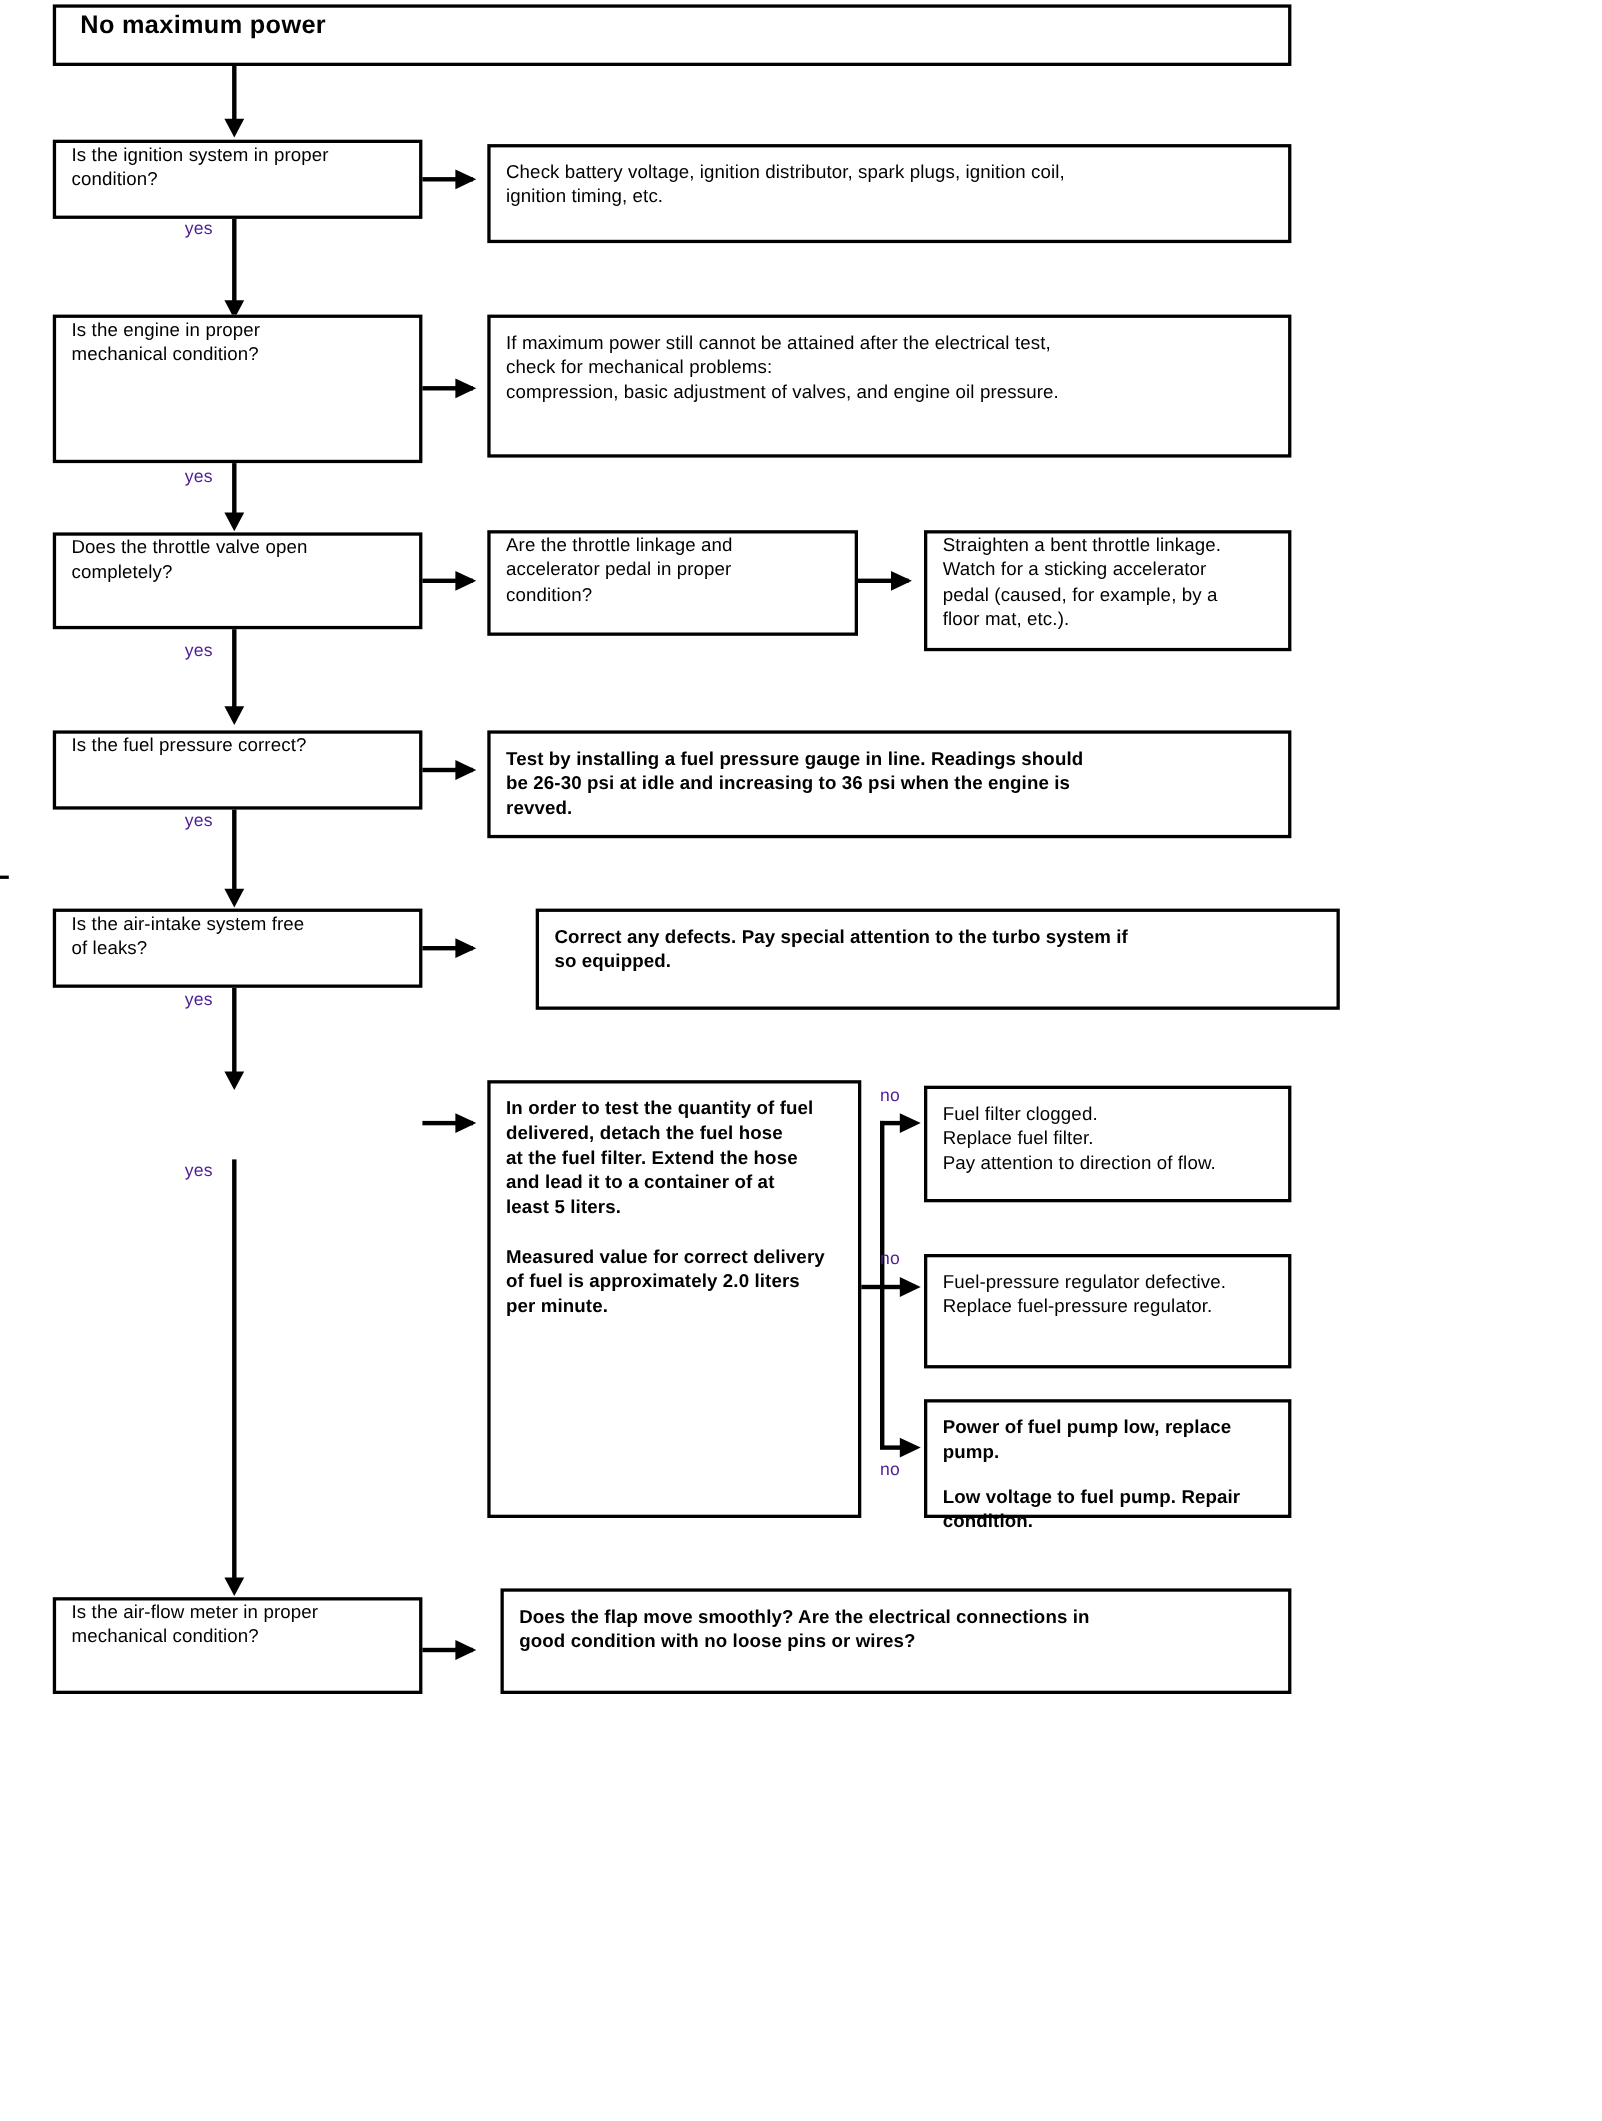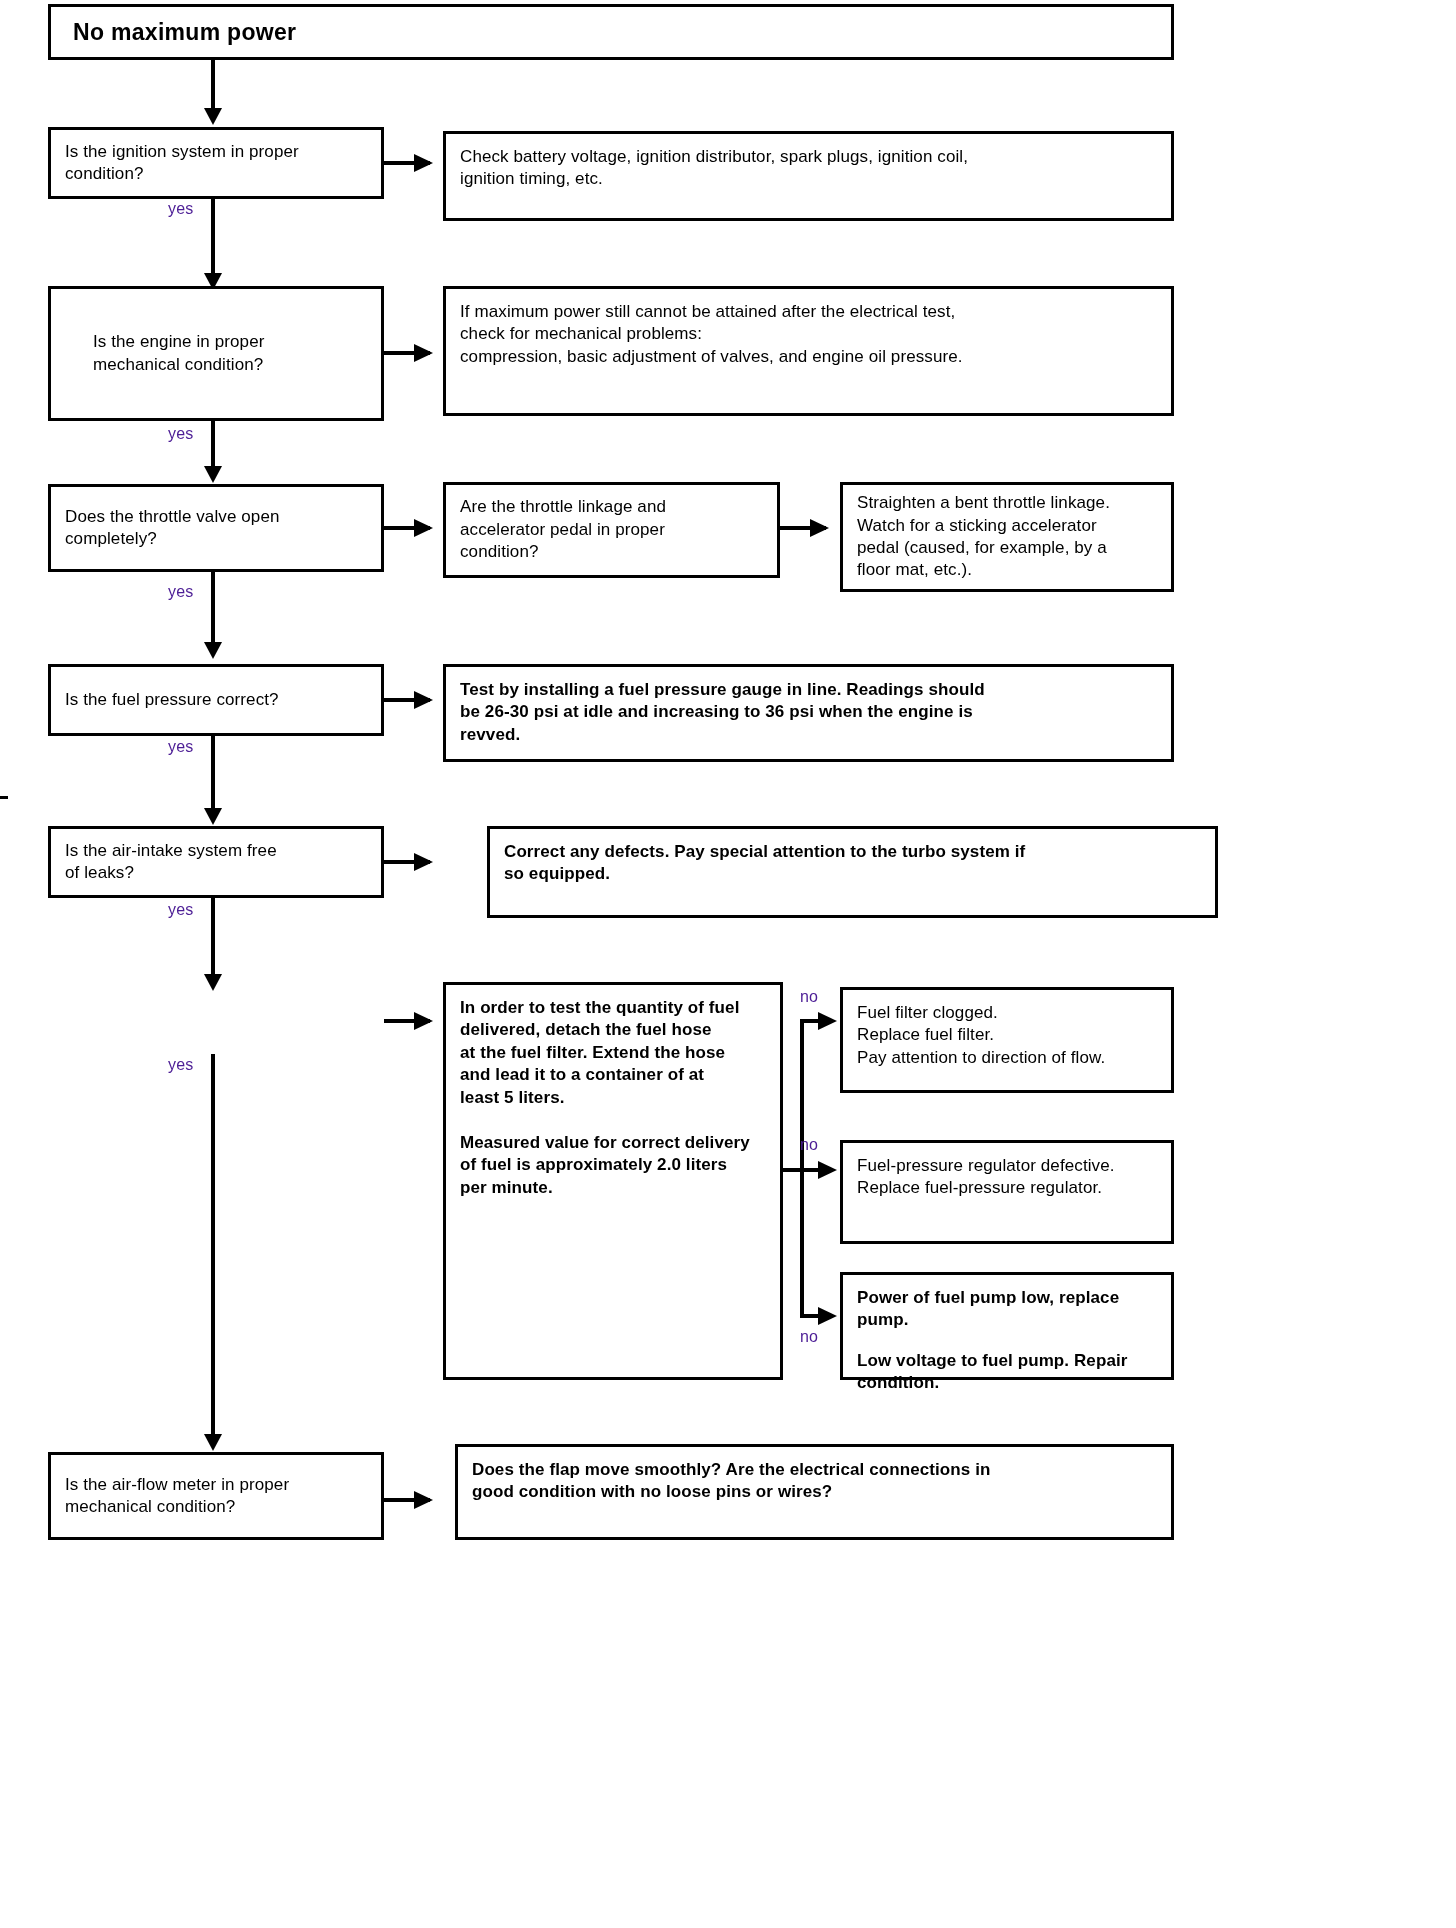--- a/index.html
+++ b/index.html
@@ -10,21 +10,21 @@
   }
   #sheet{position:absolute;left:0;top:0;width:1456px;height:1928px;}
 
   .box{
     position:absolute;
     box-sizing:border-box;
     border:3px solid #000;
     background:#fff;
     color:#000;
     display:flex;
-    align-items:center;
+    align-items:flex-start;
   }
   .box .txt{
     padding:0 14px;
     line-height:1.32;
     white-space:pre-line;
     font-size:17px;
     letter-spacing:.1px;
   }
   .title .txt{font-size:23px;font-weight:bold;letter-spacing:.3px;padding-left:22px;}
   .bold .txt{font-weight:bold;}
@@ -64,21 +64,21 @@
   <div class="arrow-r" style="left:414px;top:154px;"></div>
   <div class="box topalign" style="left:443px;top:131px;width:731px;height:90px;">
     <span class="txt">Check battery voltage, ignition distributor, spark plugs, ignition coil,
 ignition timing, etc.</span>
   </div>
 
   <div class="vline" style="left:211px;top:199px;height:84px;"></div>
   <div class="arrow-d" style="left:204px;top:273px;"></div>
   <div class="lbl" style="left:168px;top:200px;">yes</div>
 
-  <div class="box" style="left:48px;top:286px;width:336px;height:135px;padding-left:28px;">
+  <div class="box" style="left:48px;top:286px;width:336px;height:135px;">
     <span class="txt">Is the engine in proper
 mechanical condition?</span>
   </div>
   <div class="hline" style="left:384px;top:351px;width:46px;"></div>
   <div class="arrow-r" style="left:414px;top:344px;"></div>
   <div class="box topalign" style="left:443px;top:286px;width:731px;height:130px;">
     <span class="txt">If maximum power still cannot be attained after the electrical test,
 check for mechanical problems:
 compression, basic adjustment of valves, and engine oil pressure.</span>
   </div>

